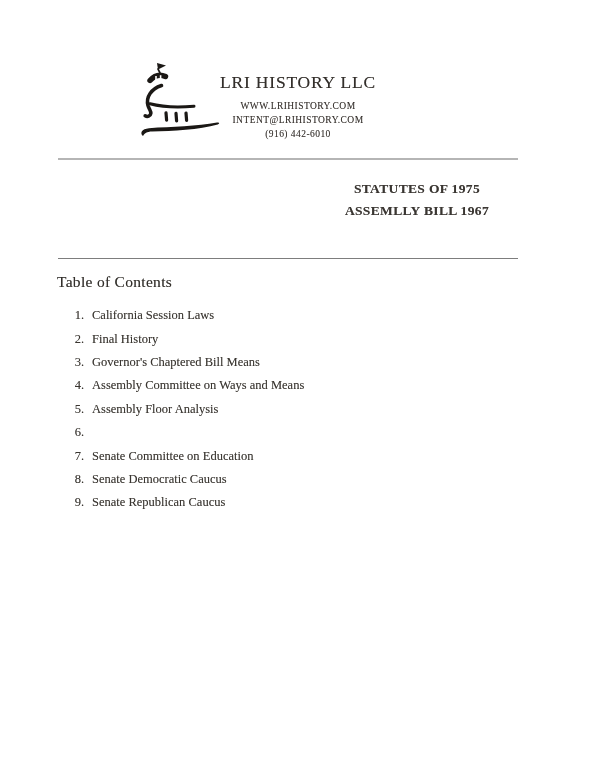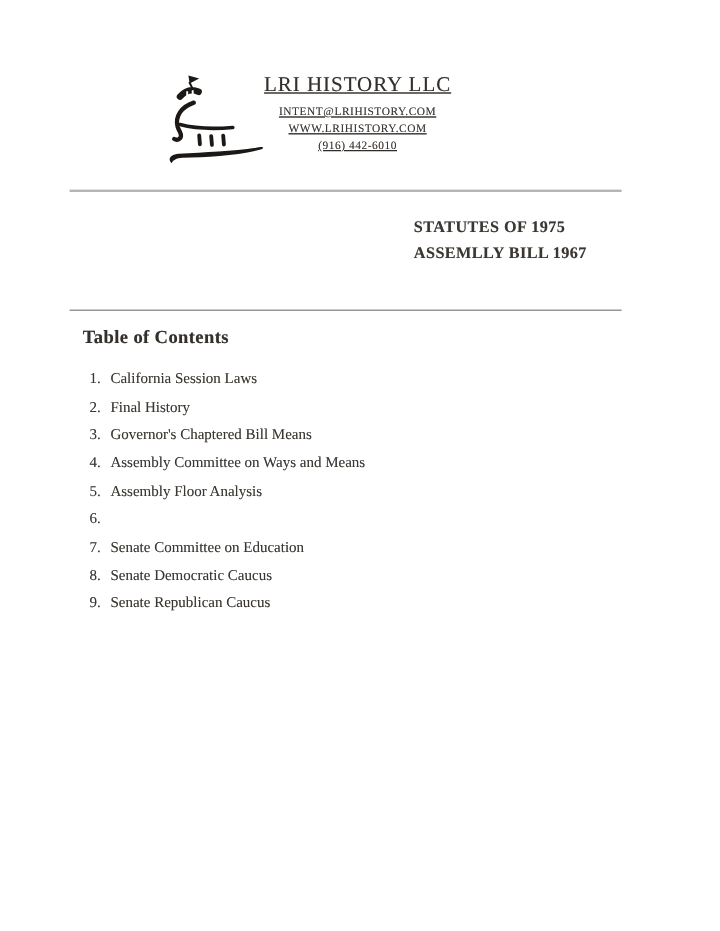--- a/index.html
+++ b/index.html
@@ -18,24 +18,23 @@
   .logo {
     position: absolute;
     left: 137px;
     top: 60px;
     width: 88px;
     height: 82px;
   }
   .company-block {
     position: absolute;
     left: 217px;
-    top: 60px;
+    top: 72px;
     width: 162px;
     text-align: center;
-    text-decoration: underline;
   }
   .company-name {
     font-size: 17.5px;
     letter-spacing: 0.8px;
     color: #332f2b;
     white-space: nowrap;
     margin-bottom: 6px;
     text-shadow: 0 0 0.6px rgba(51,47,43,0.45);
   }
   .contact-line {
@@ -63,43 +62,42 @@
     width: 460px;
     height: 1.4px;
     background: #7d7d7d;
   }
 
   
   .reference-block {
     position: absolute;
     top: 178px;
     right: 111px;
-    text-align: left;
+    text-align: center;
   }
   .ref-line {
     font-weight: bold;
     font-size: 13.5px;
     line-height: 22px;
     letter-spacing: 0.35px;
     color: #3a3632;
     white-space: pre;
     text-shadow: 0 0 0.6px rgba(58,54,50,0.45);
   }
 
   
   .toc-title {
     position: absolute;
     left: 57px;
     top: 273px;
-    font-weight: bold;
+    font-weight: normal;
     font-size: 15.5px;
     letter-spacing: 0.3px;
     color: #33302c;
     text-shadow: 0 0 0.6px rgba(51,48,44,0.45);
-    margin-left: 12px;
   }
   .toc-list {
     position: absolute;
     left: 57px;
     top: 304px;
     width: 420px;
   }
   .toc-row {
     display: flex;
     height: 23.4px;
@@ -141,22 +139,22 @@
 
     <path class="sketch-stroke" d="M29,52.8 L29.6,60.2" stroke-width="3.2"></path>
     <path class="sketch-stroke" d="M39,53.4 L39.6,60.8" stroke-width="3.2"></path>
     <path class="sketch-stroke" d="M49,53 L49.6,60.4" stroke-width="3.2"></path>
 
     <path d="M6,76 C2.6,73 4.6,68.8 12,68.2 C35,66.8 60,66.2 80,62.6 C82.4,62.2 83.2,63.2 80.8,64.4 C62,69.6 36,71 15,71.4 C10,71.5 7.2,73.4 6,76 Z" fill="#1b1815"></path>
   </svg>
 
   <div class="company-block">
     <div class="company-name">LRI HISTORY LLC</div>
+    <div class="contact-line">WWW.LRIHISTORY.COM</div>
     <div class="contact-line">INTENT@LRIHISTORY.COM</div>
-    <div class="contact-line">WWW.LRIHISTORY.COM</div>
     <div class="contact-line">(916) 442-6010</div>
   </div>
 
   <div class="divider-top"></div>
 
   <div class="reference-block">
     <div class="ref-line">STATUTES OF 1975</div>
     <div class="ref-line">ASSEMLLY BILL 1967</div>
   </div>
 

